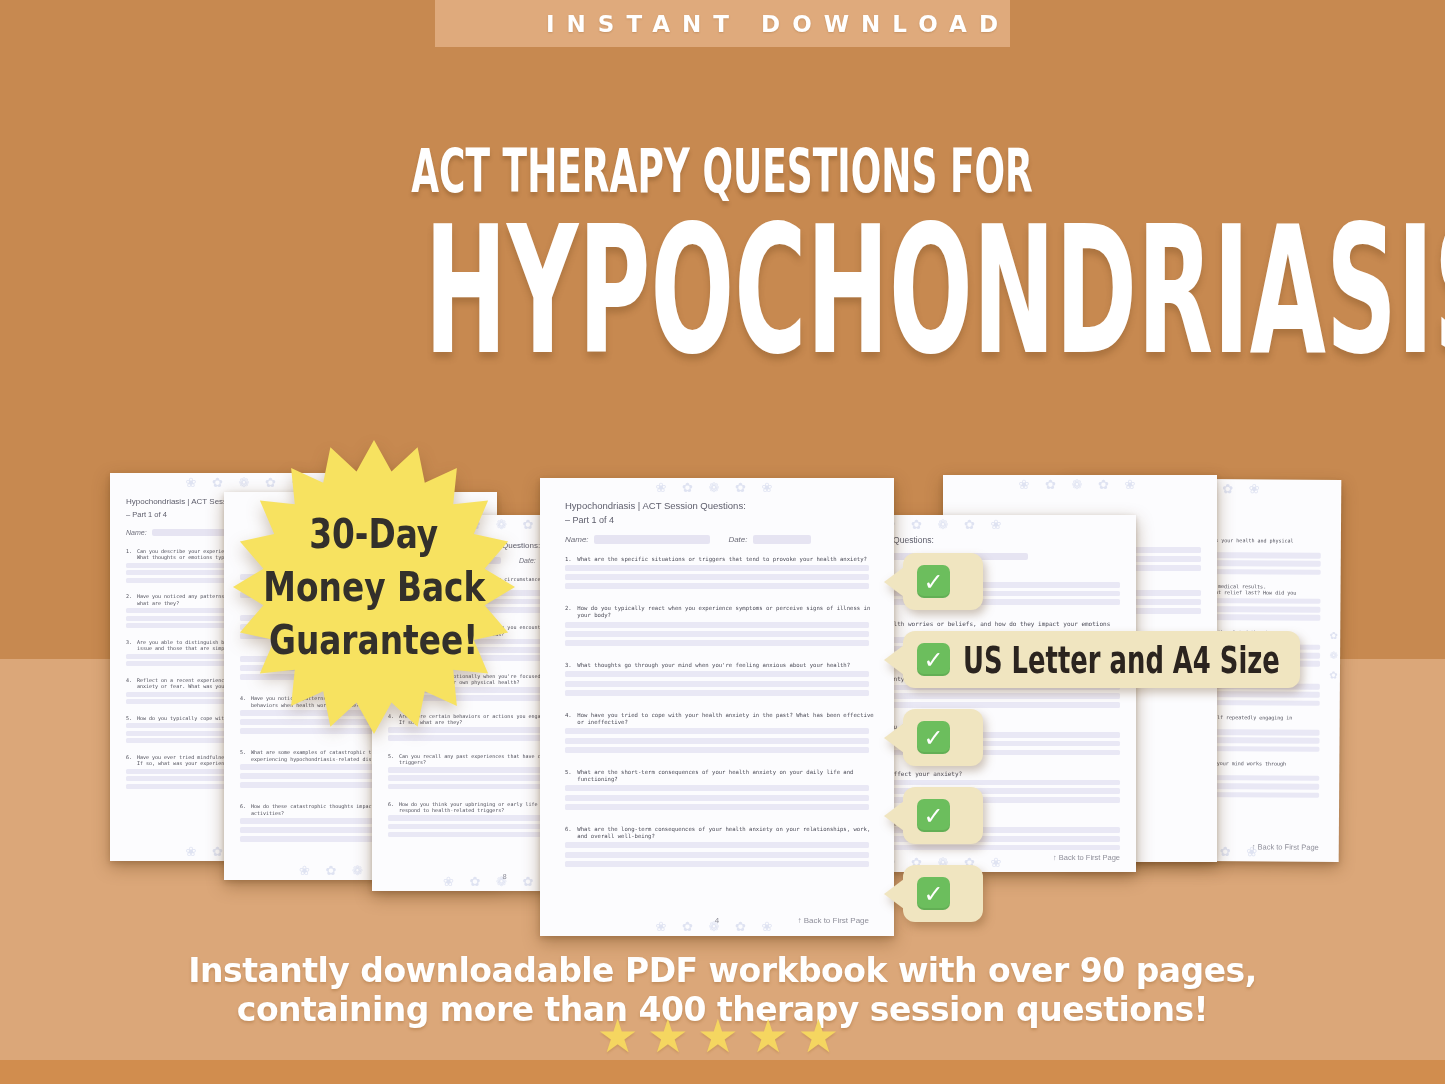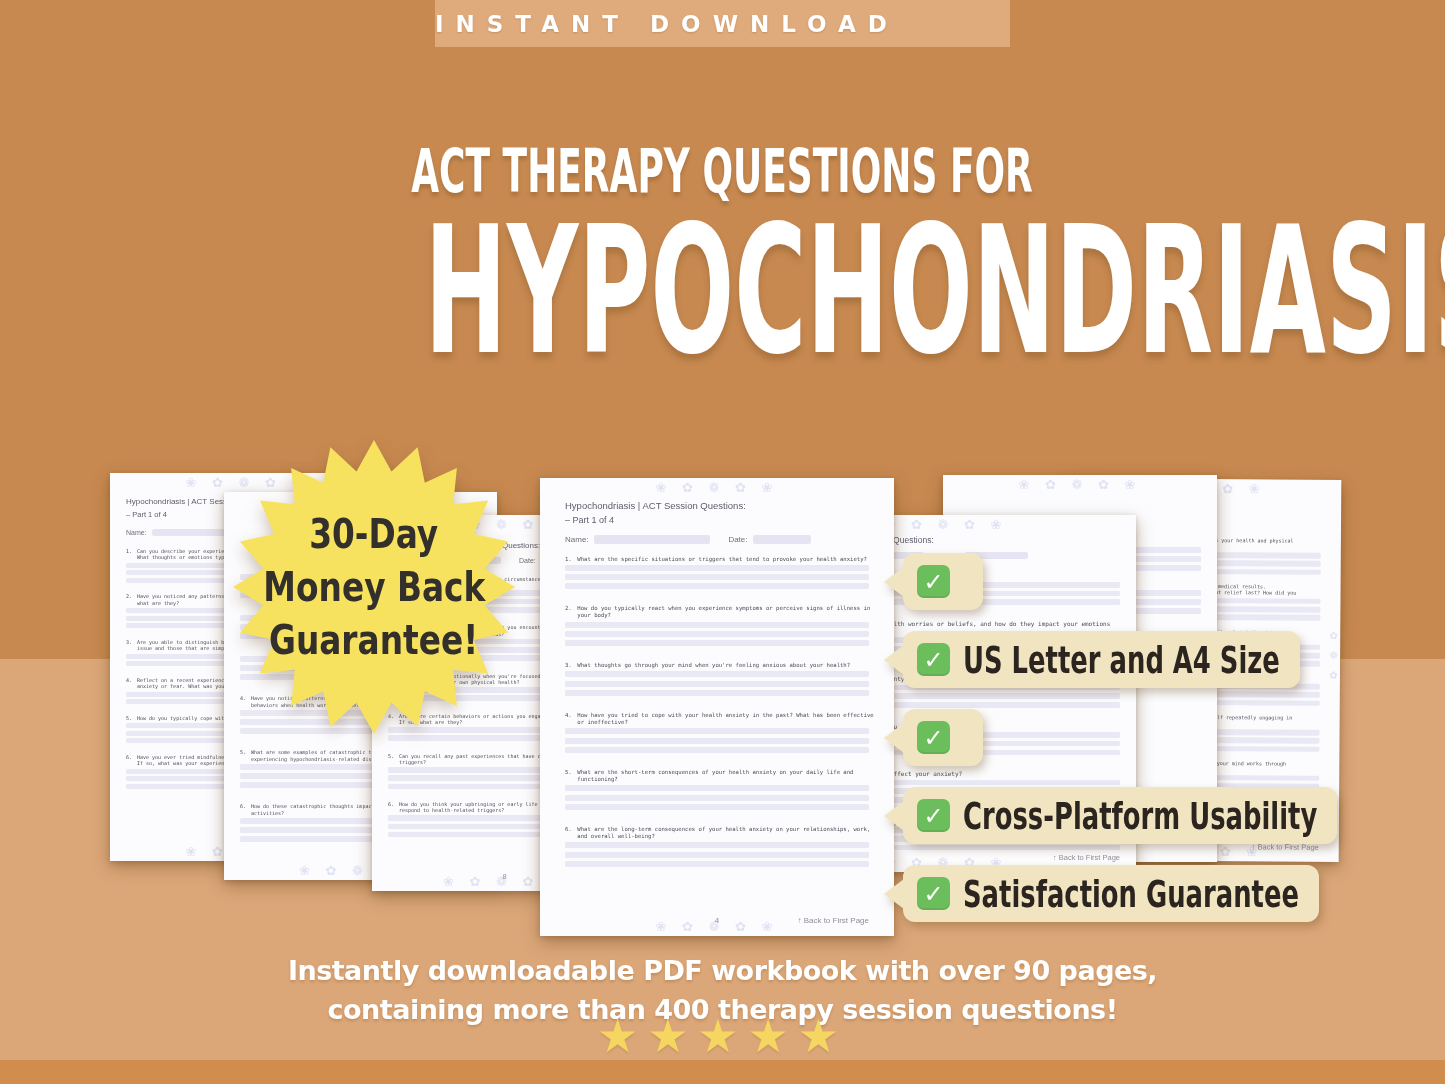--- a/index.html
+++ b/index.html
@@ -2,21 +2,21 @@
 <html><head>
 <meta charset="utf-8">
 <style>
   html,body{margin:0;padding:0;background:#c78950;}
   .stage{position:relative;width:1445px;height:1084px;overflow:hidden;
          font-family:"Liberation Sans",sans-serif;background:#c78950;}
   
   .bg-lower{position:absolute;left:0;top:659px;width:1445px;height:401px;background:#dba779;}
   .bg-strip{position:absolute;left:0;top:1060px;width:1445px;height:24px;background:#d18d4e;}
   .banner-band{position:absolute;left:435px;top:0;width:575px;height:47px;background:#dfaa7c;
-               display:flex;align-items:center;justify-content:flex-start;z-index:2;}
+               display:flex;align-items:center;justify-content:flex-end;z-index:2;}
   .banner-text{color:#fff;font-weight:bold;font-size:23px;letter-spacing:12px;
                font-family:"DejaVu Sans",sans-serif;text-shadow:0 1px 2px rgba(120,70,25,.25);}
   
   .hero-sub{position:absolute;left:0;top:136px;width:1445px;text-align:center;z-index:3;}
   .hero-sub span{display:inline-block;transform:scaleX(.60);transform-origin:50% 50%;
       font-family:"DejaVu Sans",sans-serif;font-weight:bold;font-size:60px;color:#fff;
       white-space:nowrap;text-shadow:0 4px 5px rgba(100,60,20,.28);}
   .hero-title{position:absolute;left:0;top:204px;width:1445px;text-align:center;z-index:3;}
   .hero-title span{display:inline-block;transform:scaleX(.56);transform-origin:50% 50%;
       font-family:"DejaVu Sans",sans-serif;font-weight:bold;font-size:176px;line-height:1;
@@ -25,21 +25,21 @@
   .page{position:absolute;background:#fcfcfe;overflow:hidden;
         box-shadow:0 6px 16px rgba(92,56,16,.38),0 2px 5px rgba(92,56,16,.22);}
   .pbody{position:absolute;left:0;top:0;right:0;}
   .orn{position:absolute;left:0;right:0;text-align:center;color:#dfe3f2;letter-spacing:6px;
        font-size:13px;line-height:14px;pointer-events:none;}
   .orn-t{top:3px;} .orn-b{bottom:2px;}
   .orn-r{position:absolute;right:1px;top:150px;color:#dfe3f2;font-size:10px;letter-spacing:3px;
          writing-mode:vertical-rl;pointer-events:none;}
   .wh1{color:#5d5d6b;font-family:"Liberation Sans",sans-serif;white-space:nowrap;}
   .wh2{color:#5d5d6b;font-family:"Liberation Sans",sans-serif;white-space:nowrap;}
-  .ndrow{display:flex;white-space:nowrap;color:#6e6e7a;}
+  .ndrow{display:flex;align-items:center;white-space:nowrap;color:#6e6e7a;font-style:italic;}
   .ndbar{background:#e6e4f2;border-radius:2px;}
   .q{display:flex;color:#4b4b57;font-family:"DejaVu Sans Mono",monospace;}
   .qn{flex:none;}
   .qlines{flex:none;white-space:nowrap;}
   .bar{background:#e9e8f5;border-radius:1.5px;}
   .pfoot{position:absolute;left:0;right:0;color:#8f8f9a;font-family:"Liberation Sans",sans-serif;}
   .pfoot .pnum{position:absolute;left:0;right:0;text-align:center;}
   .pfoot .plink{position:absolute;}
   
   .burst{position:absolute;left:233px;top:440px;width:282px;height:294px;z-index:15;
@@ -59,21 +59,21 @@
   .chk{flex:none;width:33px;height:33px;border-radius:7px;background:#6cbe5d;
       display:flex;align-items:center;justify-content:center;color:#fff;font-size:24px;
       font-weight:bold;font-family:"DejaVu Sans",sans-serif;margin-right:13px;
       box-shadow:inset 0 -2px 0 rgba(0,0,0,.08);}
   .clabel-outer{display:inline-block;height:46px;}
   .clabel{display:inline-block;transform:scaleX(.68);transform-origin:0 50%;
       font-family:"DejaVu Sans",sans-serif;font-weight:bold;font-size:38px;line-height:46px;
       color:#2b241f;white-space:nowrap;}
   
   .promo{position:absolute;left:0;top:951px;width:1445px;text-align:center;z-index:5;
-      color:#fff;font-family:"DejaVu Sans",sans-serif;font-weight:bold;font-size:27px;
+      color:#fff;font-family:"DejaVu Sans",sans-serif;font-weight:bold;font-size:33px;
       line-height:39px;letter-spacing:-.5px;text-shadow:0 2px 3px rgba(150,95,40,.35);}
   .stars{position:absolute;left:0;top:1006px;width:1445px;text-align:center;z-index:6;
       color:#f5d660;font-size:46px;letter-spacing:9px;line-height:60px;
       font-family:"DejaVu Sans",sans-serif;text-shadow:0 2px 2px rgba(150,95,30,.2);}
 </style>
 </head>
 <body>
 
 <div class="stage">
   <div class="bg-lower"></div>
@@ -594,25 +594,23 @@
   </div>
   <div class="callout" style="left:903px;top:631px;">
     <span class="chk">✓</span>
     <span class="clabel-outer" style="width: 316.891px;"><span class="clabel">US Letter and A4 Size</span></span>
   </div>
   <div class="callout" style="left:903px;top:709px;">
     <span class="chk">✓</span>
   </div>
   <div class="callout" style="left:903px;top:787px;">
     <span class="chk">✓</span>
-    <span class="clabel-outer" style="width: 354.259px;"><span class="clabel">Cross-Platform Usability</span></span>
   </div>
   <div class="callout" style="left:903px;top:865px;">
     <span class="chk">✓</span>
-    <span class="clabel-outer" style="width: 336.016px;"><span class="clabel">Satisfaction Guarantee</span></span>
   </div>
 
   <div class="promo">
     <div>Instantly downloadable PDF workbook with over 90 pages,</div>
     <div>containing more than 400 therapy session questions!</div>
   </div>
   <div class="stars" id="stars-row">★★★★★</div>
 </div>
 
 </body></html>

